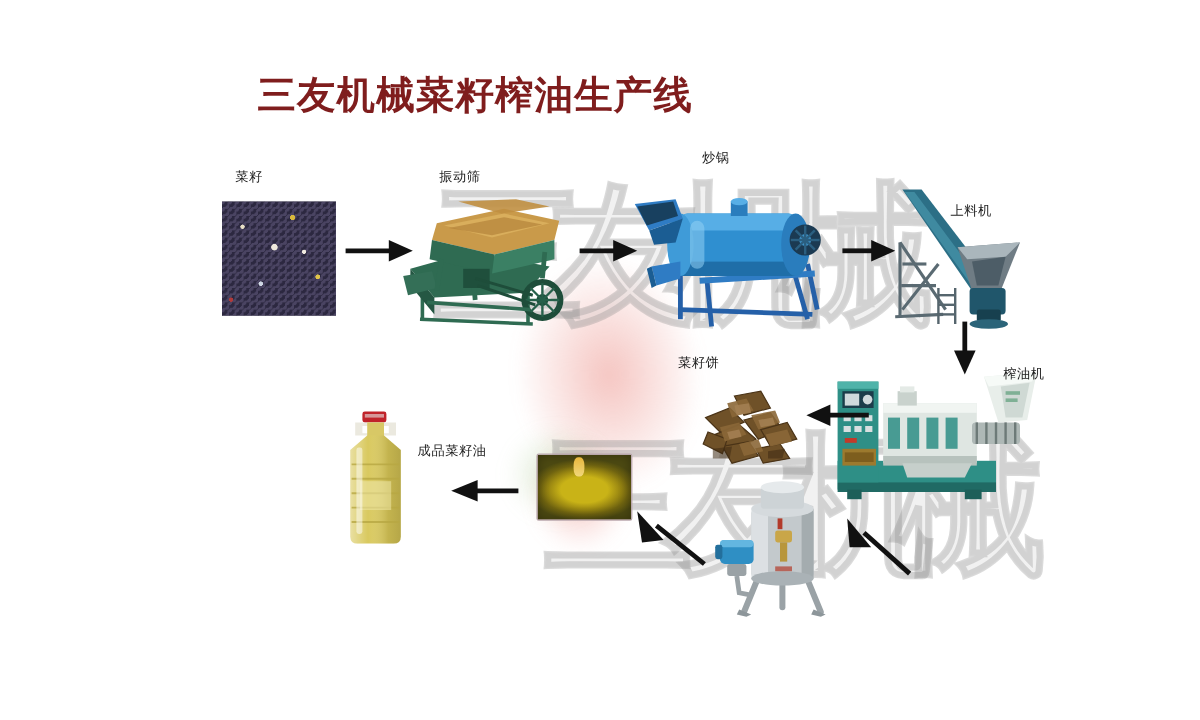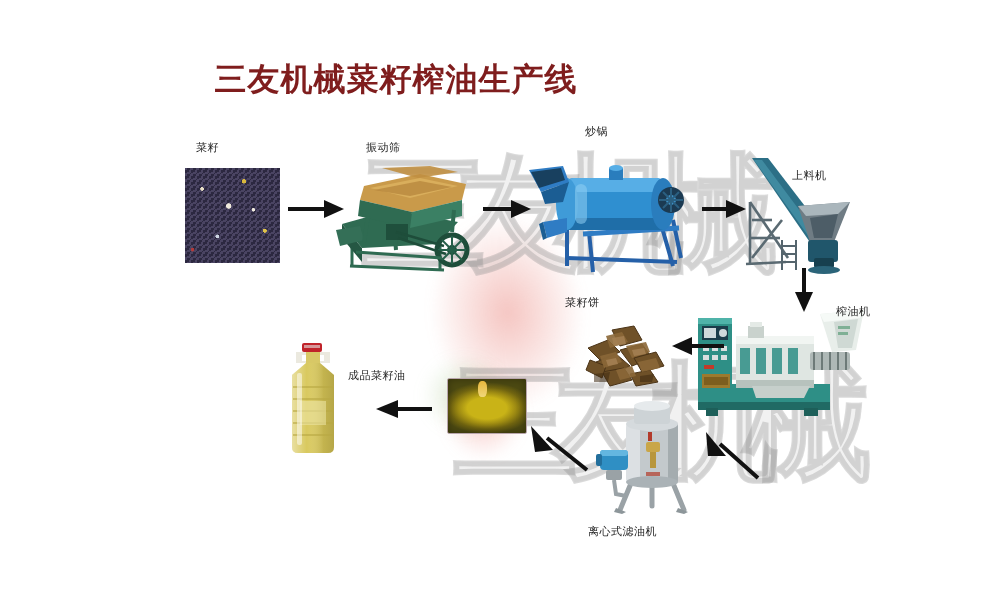--- a/index.html
+++ b/index.html
@@ -147,21 +147,20 @@
   </div>
 
   <div class="title">三友机械菜籽榨油生产线</div>
 
   <div class="label" style="left:196px;top:140px;">菜籽</div>
   <div class="label" style="left:366px;top:140px;font-family:Liberation Serif, serif;">振动筛</div>
   <div class="label" style="left:585px;top:124px;">炒锅</div>
   <div class="label" style="left:792px;top:140px;margin-top:28px;">上料机</div>
   <div class="label" style="left:792px;top:304px;margin-left:44px;">榨油机</div>
   <div class="label" style="left:565px;top:295px;">菜籽饼</div>
-  <div class="label" style="left:588px;top:524px;">离心式滤油机</div>
   <div class="label" style="left:348px;top:368px;">成品菜籽油</div>
 
   <div class="node seeds"></div>
 
   <div class="node screen-wrap">
     <svg width="140" height="112" viewBox="0 0 140 112">
 
       <g stroke="#2f6b52" stroke-width="3" fill="none">
         <path d="M18 58 L18 100"></path>
           <path d="M106 62 L106 104"></path>

